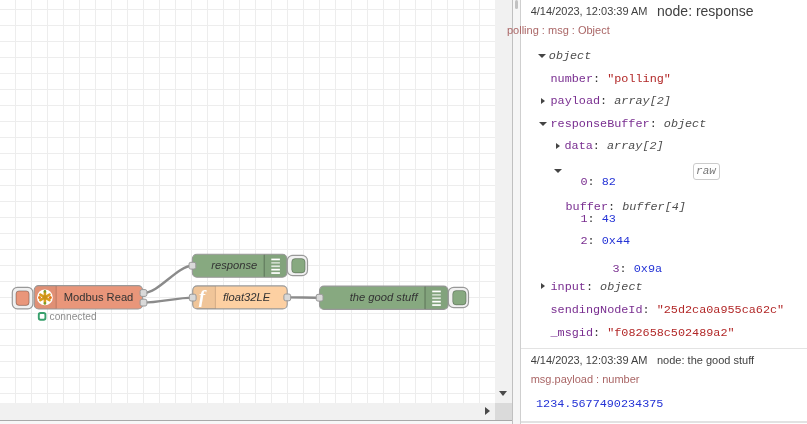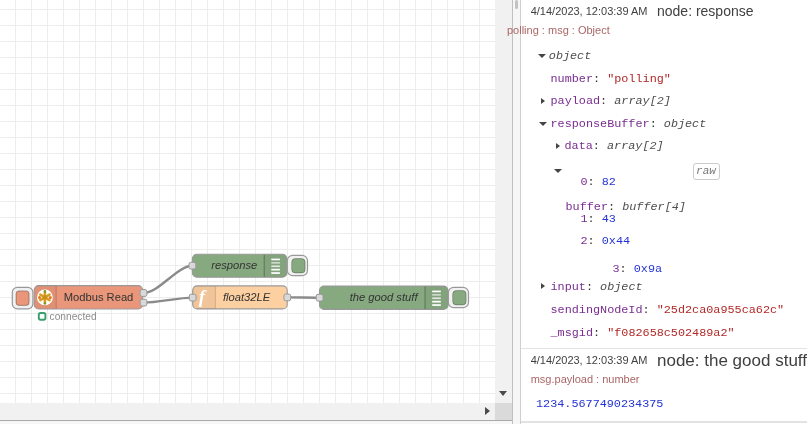--- a/index.html
+++ b/index.html
@@ -151,17 +151,17 @@
 
   <div class="arw-r" style="left:540.5px;top:283px;"></div>
   <div class="sb-row" style="left:550.5px;top:278.5px;"><span class="k">input</span>: <span class="it">object</span></div>
 
   <div class="sb-row" style="left:550.5px;top:301.5px;"><span class="k">sendingNodeId</span>: <span class="s">"25d2ca0a955ca62c"</span></div>
   <div class="sb-row" style="left:550.5px;top:324.5px;"><span class="k">_msgid</span>: <span class="s">"f082658c502489a2"</span></div>
 
   <div style="position:absolute;left:521.4px;top:348px;width:285.6px;height:1.4px;background:#e3e3e3;"></div>
 
   <div style="position:absolute;left:530.7px;top:352px;height:17px;line-height:17px;font-size:11px;color:#3f3f3f;">4/14/2023, 12:03:39 AM</div>
-  <div style="position:absolute;left:657px;top:352px;height:17px;line-height:17px;font-size:17px;color:#3f3f3f;">node: the good stuff</div>
+  <div style="position:absolute;left:657px;top:352px;height:17px;line-height:17px;font-size:11px;color:#3f3f3f;">node: the good stuff</div>
   <div style="position:absolute;left:530.7px;top:371px;height:17px;line-height:17px;font-size:11px;color:#a66;">msg.payload : number</div>
   <div class="sb-row n" style="left:536px;top:396px;">1234.5677490234375</div>
 
   <div style="position:absolute;left:521.4px;top:421.4px;width:285.6px;height:1.2px;background:#e2e2e2;"></div>
 
 </body></html>

